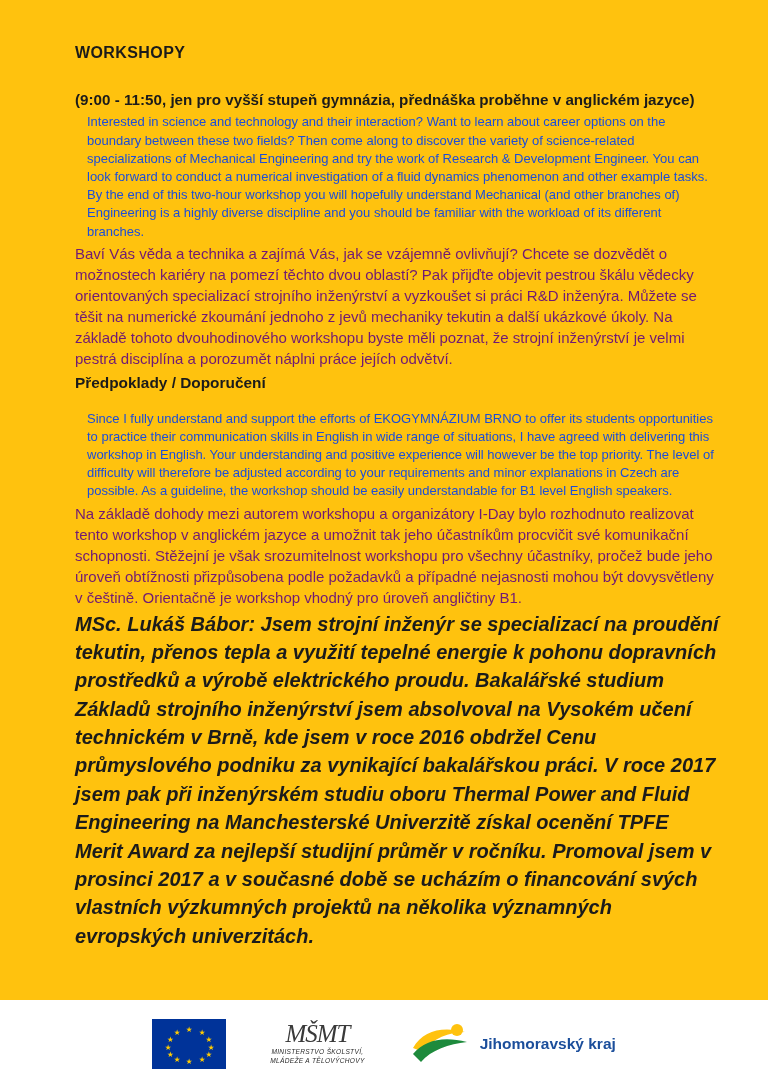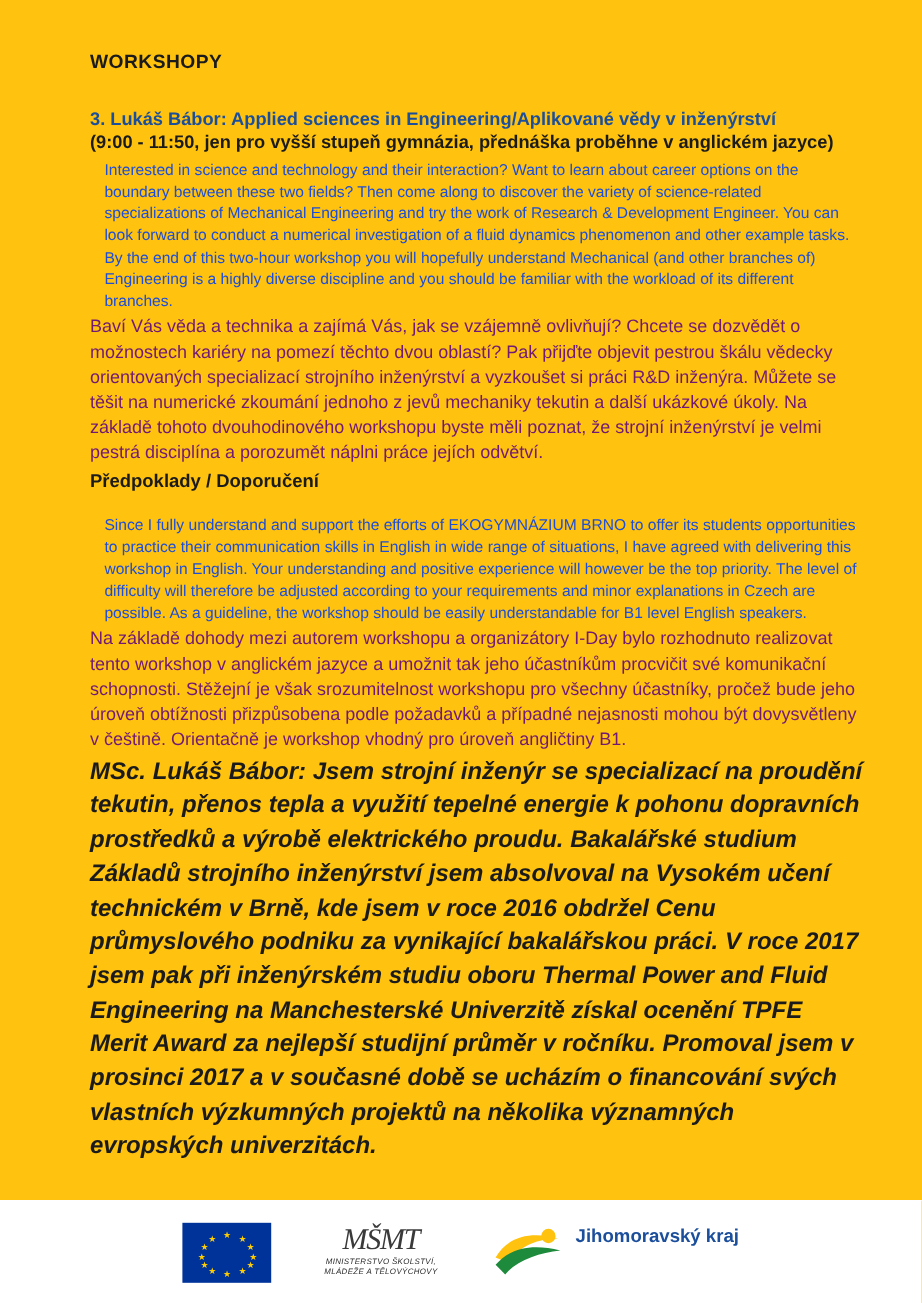--- a/index.html
+++ b/index.html
@@ -131,21 +131,21 @@
   }
   .msmt-text {
     font-size: 6.6px;
     text-align: center;
     line-height: 1.3;
     letter-spacing: 0.3px;
     color: #2B2B2B;
   }
   .jmk {
     display: flex;
-    align-items: flex-start;
+    align-items: center;
     gap: 9px;
   }
   .jmk-mark {
     width: 62px;
     height: 44px;
     position: relative;
     flex: 0 0 auto;
   }
   .jmk-text {
     font-size: 15.5px;
@@ -156,21 +156,20 @@
 </style>
 </head>
 <body>
 
 <div class="page">
 
   <div class="content">
 
     <h1 class="section-title">WORKSHOPY</h1>
 
-    <p class="ws-head">3. Lukáš Bábor: Applied sciences in Engineering/Aplikované vědy v inženýrství</p>
 
     <p class="ws-time">(9:00 - 11:50, jen pro vyšší stupeň gymnázia, přednáška proběhne v anglickém jazyce)</p>
 
     <p class="para-en">Interested in science and technology and their interaction? Want to learn about career options on the boundary between these two fields? Then come along to discover the variety of science-related specializations of Mechanical Engineering and try the work of Research &amp; Development Engineer. You can look forward to conduct a numerical investigation of a fluid dynamics phenomenon and other example tasks. By the end of this two-hour workshop you will hopefully understand Mechanical (and other branches of) Engineering is a highly diverse discipline and you should be familiar with the workload of its different branches.</p>
 
     <p class="para-cz">Baví Vás věda a technika a zajímá Vás, jak se vzájemně ovlivňují? Chcete se dozvědět o možnostech kariéry na pomezí těchto dvou oblastí? Pak přijďte objevit pestrou škálu vědecky orientovaných specializací strojního inženýrství a vyzkoušet si práci R&amp;D inženýra. Můžete se těšit na numerické zkoumání jednoho z jevů mechaniky tekutin a další ukázkové úkoly. Na základě tohoto dvouhodinového workshopu byste měli poznat, že strojní inženýrství je velmi pestrá disciplína a porozumět náplni práce jejích odvětví.</p>
 
     <p class="sub-head">Předpoklady / Doporučení</p>
 
     <p class="para-en">Since I fully understand and support the efforts of EKOGYMNÁZIUM BRNO to offer its students opportunities to practice their communication skills in English in wide range of situations, I have agreed with delivering this workshop in English. Your understanding and positive experience will however be the top priority. The level of difficulty will therefore be adjusted according to your requirements and minor explanations in Czech are possible. As a guideline, the workshop should be easily understandable for B1 level English speakers.</p>

